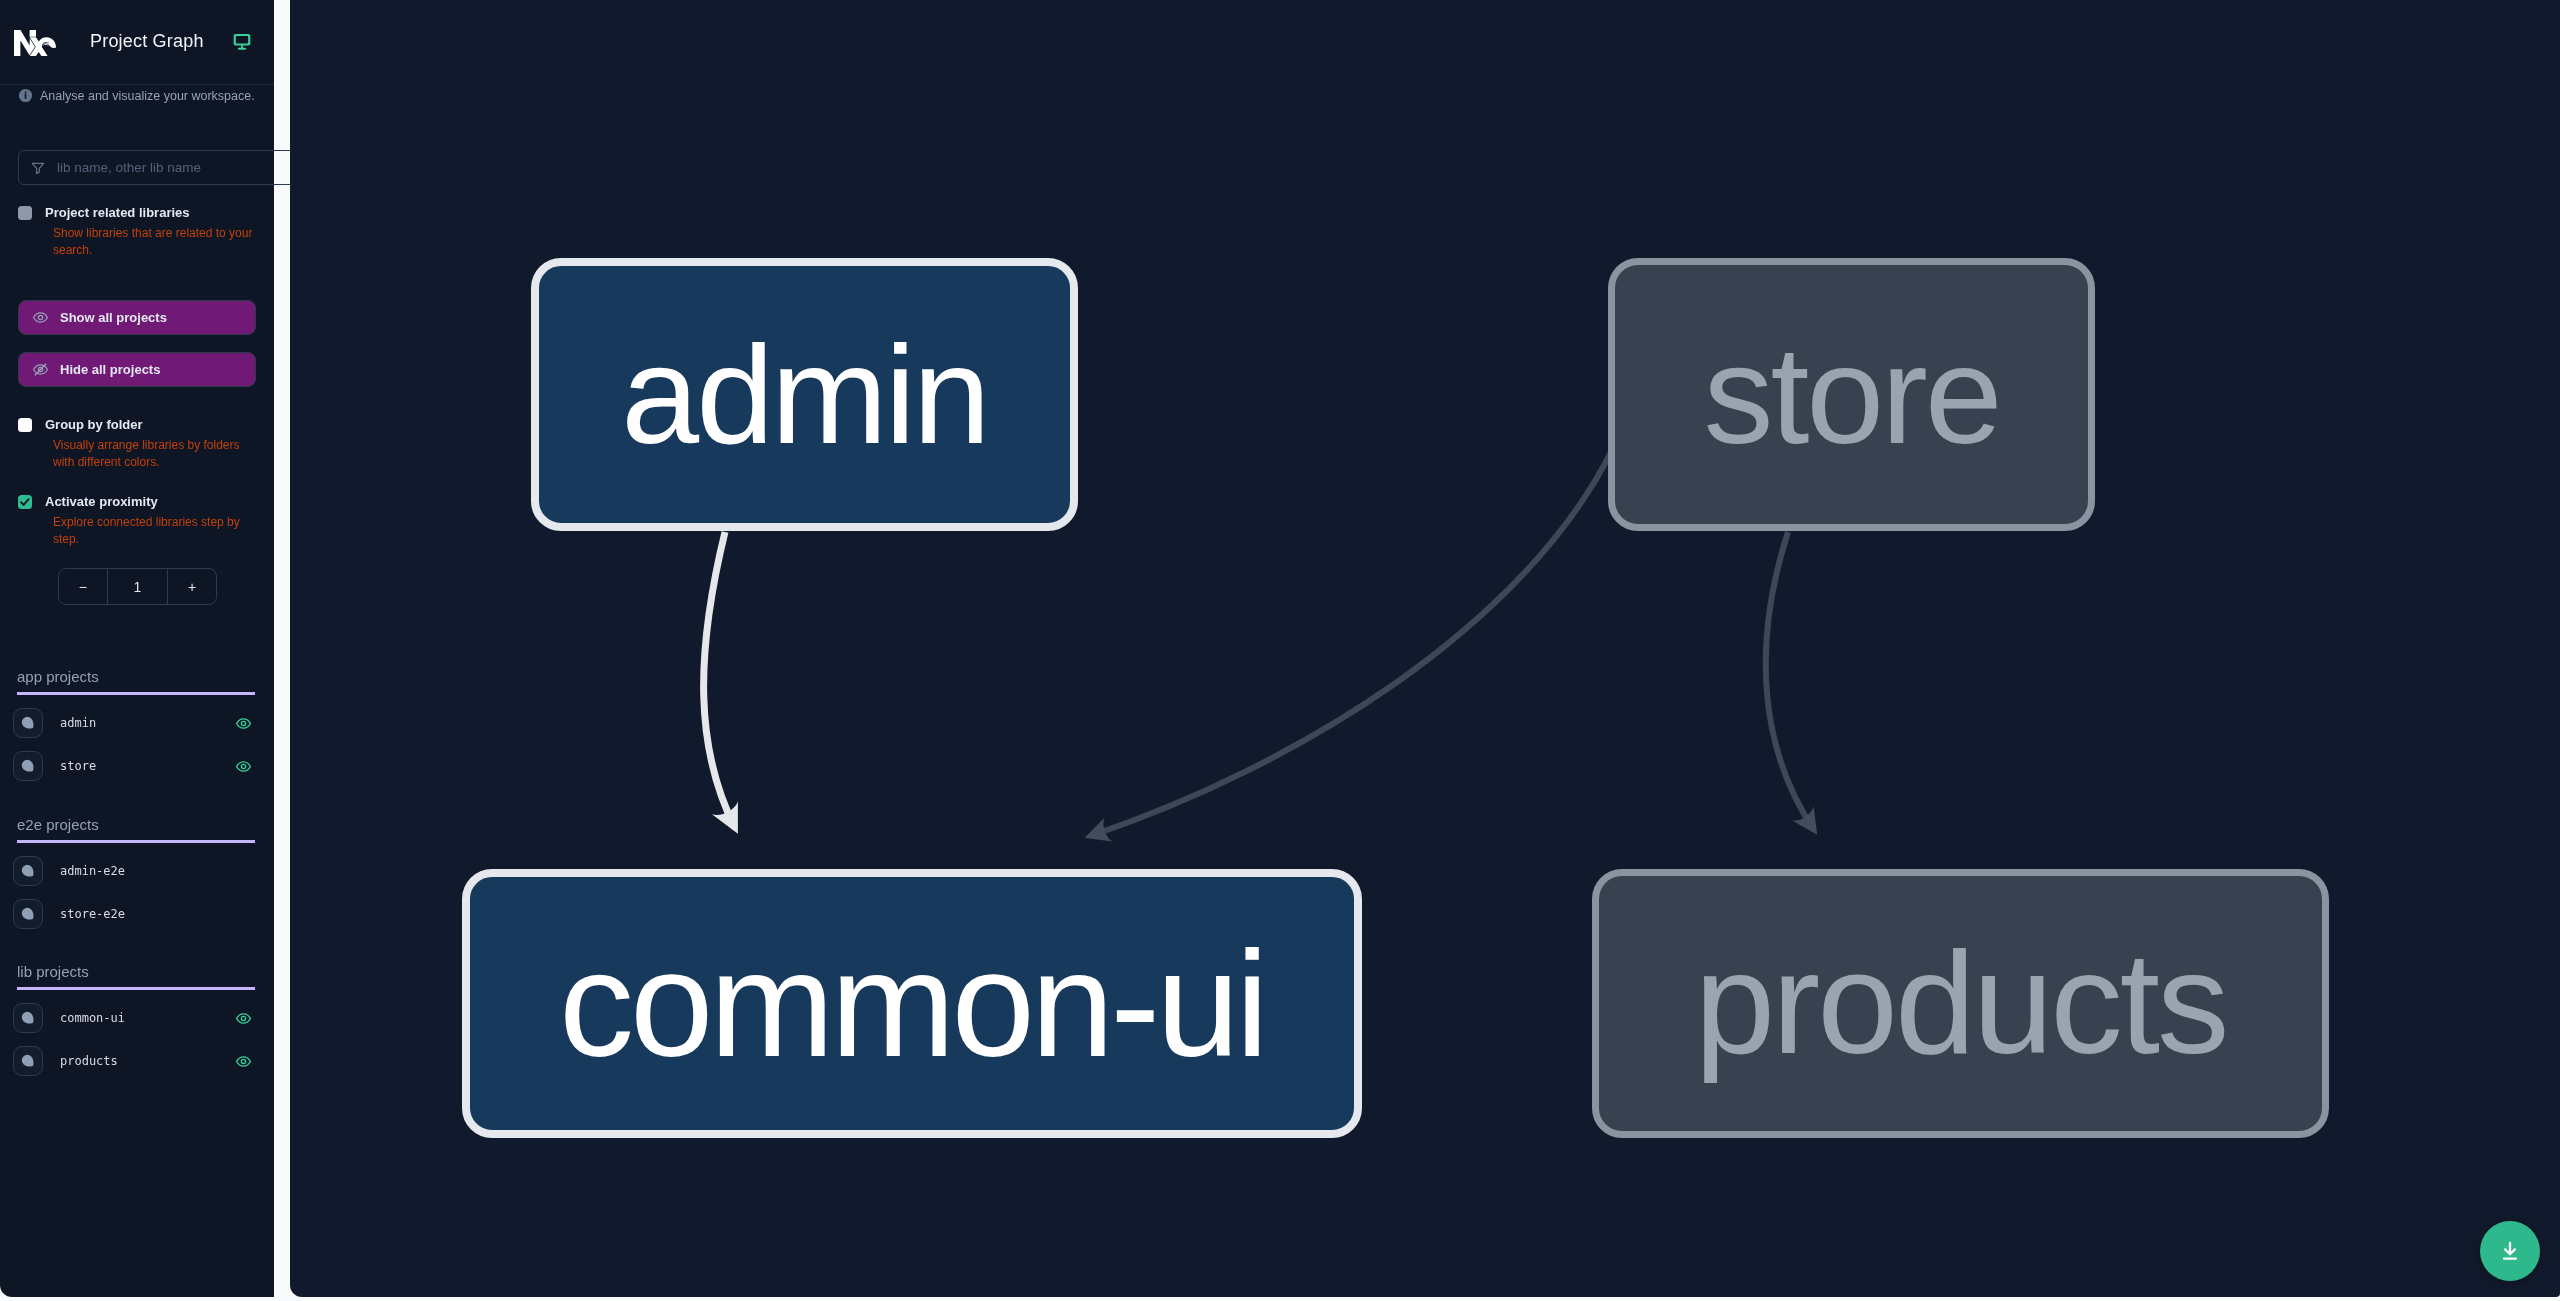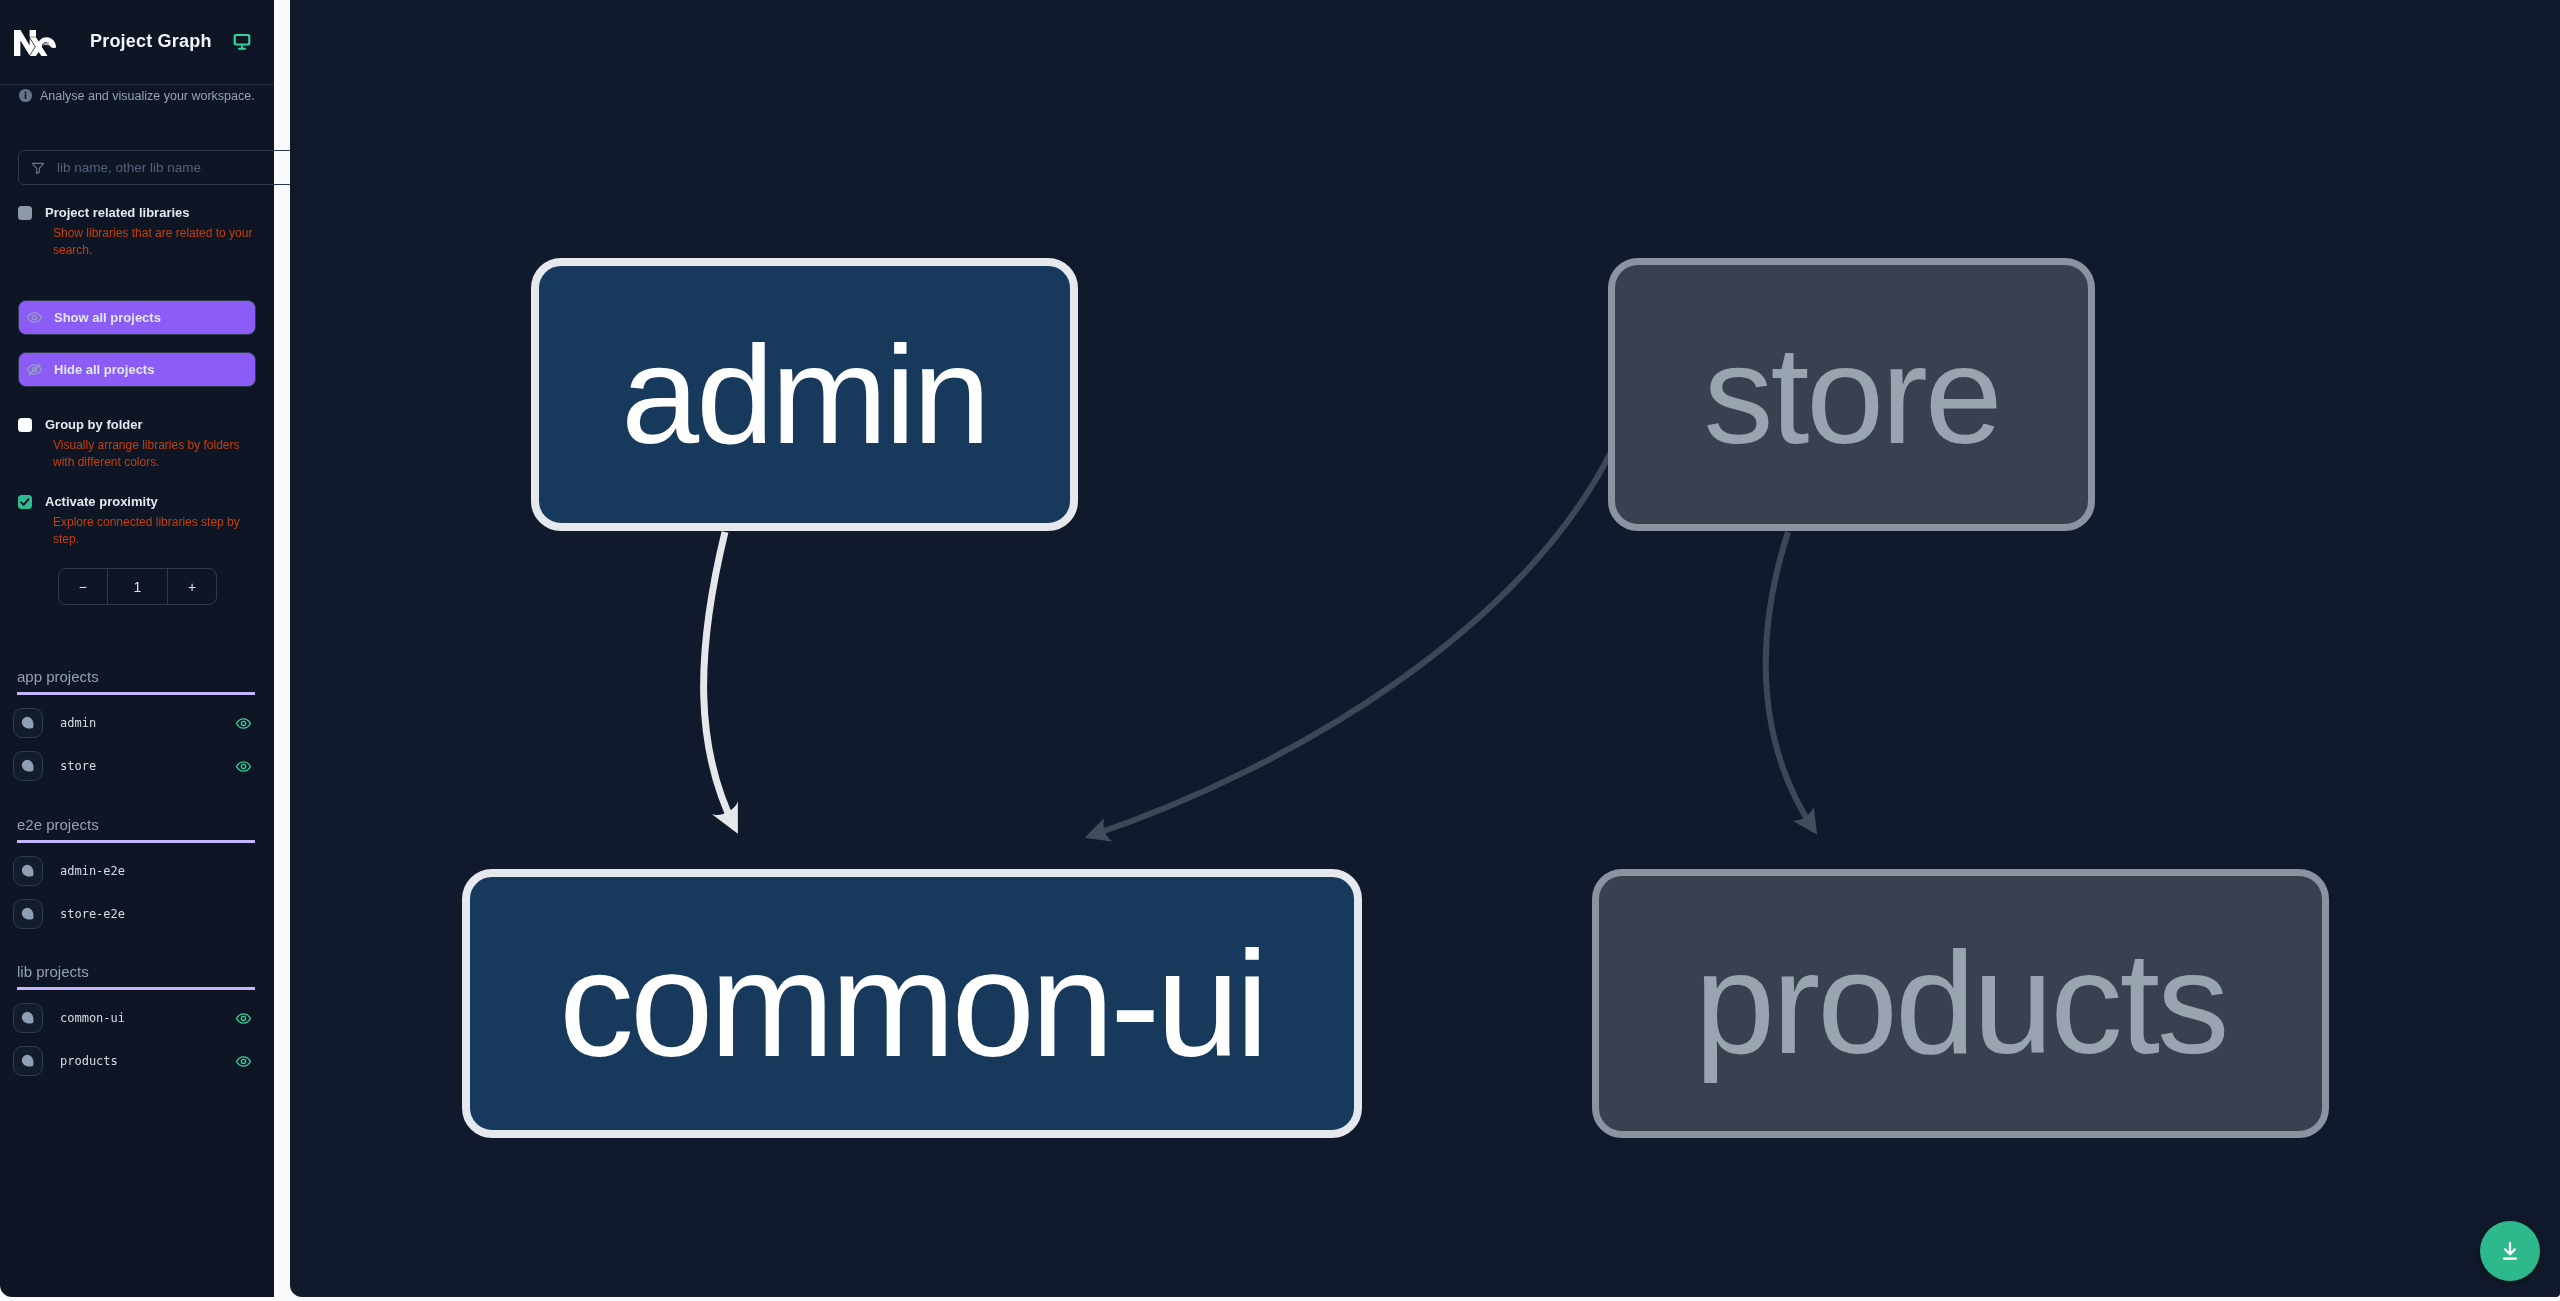--- a/index.html
+++ b/index.html
@@ -9,21 +9,21 @@
     font-family:"Liberation Sans", sans-serif;
     position:relative;overflow:hidden;
   }
   
   .sidebar{
     position:absolute;left:0;top:0;width:274px;height:1297px;
     background:#0e1524;border-bottom-left-radius:12px;
   }
   .side-header{position:absolute;left:0;top:0;width:274px;height:84px;border-bottom:1px solid #222d40;}
   .nx-logo{position:absolute;left:14px;top:22px;width:42px;height:42px;}
-  .app-title{position:absolute;left:90px;top:31px;font-size:18px;font-weight:700;color:#f1f5f9;letter-spacing:.2px;}
+  .app-title{position:absolute;left:90px;top:31px;font-size:18px;font-weight:400;color:#f1f5f9;letter-spacing:.2px;}
   .monitor-btn{position:absolute;left:232px;top:31px;width:20px;height:20px;cursor:pointer;}
   .tagline{position:absolute;left:18px;top:88px;display:flex;align-items:flex-start;gap:7px;}
   .tagline .txt{font-size:12.5px;color:#94a3b8;padding-top:1px;}
   .info-icon{width:15px;height:15px;flex:0 0 auto;}
   .filter{
     position:absolute;left:18px;top:150px;width:284px;height:35px;
     border:1.3px solid #2e3a4e;border-radius:6px;display:flex;align-items:center;box-sizing:border-box;
   }
   .filter .fglyph{width:38px;display:flex;justify-content:center;}
   .filter input{
@@ -38,22 +38,22 @@
   .opt .row{display:flex;align-items:center;}
   .cbx{width:14px;height:14px;border-radius:3.5px;flex:0 0 auto;position:relative;}
   .cbx-muted{background:#8d99ab;}
   .cbx-white{background:#ffffff;}
   .cbx-teal{background:#2fbc8e;}
   .cbx-teal svg{position:absolute;left:1px;top:1px;}
   .opt .lbl{margin-left:13px;font-size:13px;font-weight:700;color:#e5eaf1;}
   .opt .desc{margin-left:35px;margin-top:5px;width:208px;font-size:12px;line-height:17px;color:#c2410c;}
   .side-btn{
     position:absolute;left:18px;width:238px;height:35px;box-sizing:border-box;
-    background:#8b5cf6;border:1.3px solid #2e3a4e;border-radius:8px;
-    display:flex;align-items:center;gap:11px;padding-left:7px;cursor:pointer;
+    background:#701a75;border:1.3px solid #2e3a4e;border-radius:8px;
+    display:flex;align-items:center;gap:11px;padding-left:13px;cursor:pointer;
   }
   .side-btn .blbl{font-size:13px;font-weight:600;color:#e2e8f0;}
   .btn-show{top:300px;}
   .btn-hide{top:352px;}
   .stepper{
     position:absolute;left:58px;top:568px;width:159px;height:37px;box-sizing:border-box;
     border:1.3px solid #2e3a4e;border-radius:8px;display:flex;overflow:hidden;
   }
   .stepper .cell{display:flex;align-items:center;justify-content:center;font-size:14px;color:#dfe5ee;}
   .stepper .dec,.stepper .inc{width:49px;cursor:pointer;}

